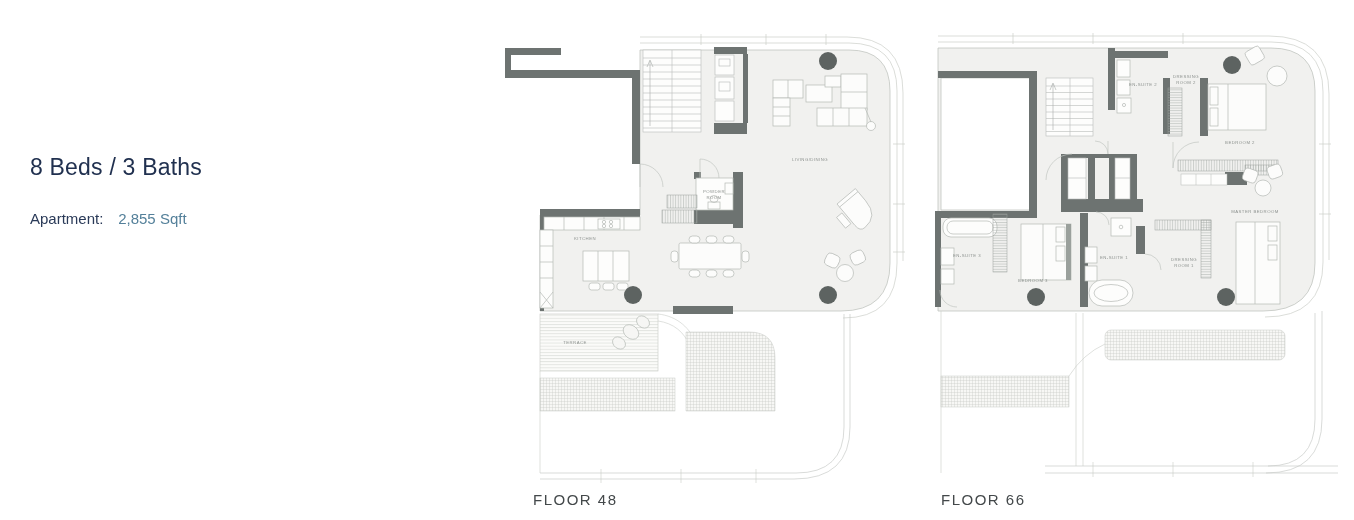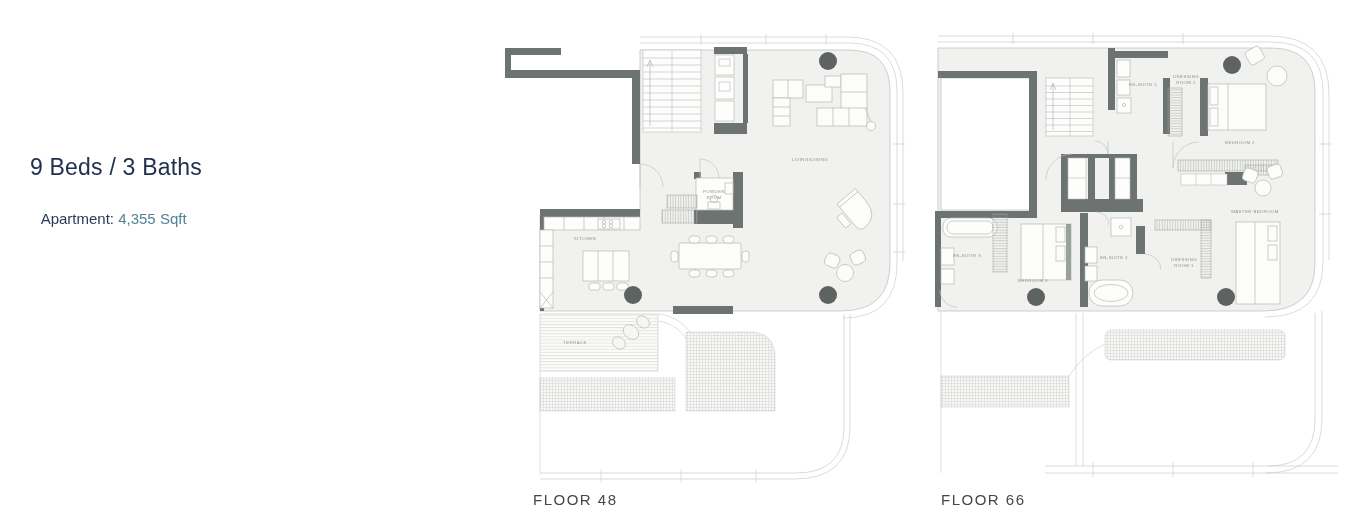--- a/index.html
+++ b/index.html
@@ -1,42 +1,42 @@
 <!DOCTYPE html>
 <html><head>
 <meta charset="utf-8">
 <style>
   html,body{margin:0;padding:0;background:#ffffff;}
   .page{position:relative;width:1354px;height:520px;background:#ffffff;overflow:hidden;
         font-family:"Liberation Sans",sans-serif;}
   .info{position:absolute;left:30px;top:154px;}
   .info h1{margin:0 0 24px 0;font-size:23px;font-weight:500;color:#20304f;letter-spacing:0.2px;}
   .spec-row{font-size:15px;line-height:27px;color:#2a3a58;}
-  .spec-label{display:inline-block;min-width:84px;color:#2a3a58;text-align:right;}
+  .spec-label{display:inline-block;min-width:84px;color:#2a3a58;}
   .spec-value{color:#54809a;}
   .plan{position:absolute;top:6px;width:420px;height:514px;margin:8px;}
   .plan-48{left:493px;}
   .plan-49{left:925px;}
   .plan figcaption{position:absolute;top:477px;font-size:15px;letter-spacing:1.5px;
                    color:#43484a;font-weight:400;}
   .plan-48 figcaption{left:32px;}
   .plan-49 figcaption{left:8px;}
   svg text{font-family:"Liberation Sans",sans-serif;font-size:4.3px;letter-spacing:0.45px;
            fill:#8d928f;text-anchor:middle;}
 </style>
 </head>
 <body>
 
 <div class="page">
 
   <section class="info">
-    <h1>9 Beds / 3 Baths</h1>
+    <h1>8 Beds / 3 Baths</h1>
     <div class="spec-row">
       <span class="spec-label">Apartment:</span>
-      <span class="spec-value">4,355 Sqft</span>
+      <span class="spec-value">2,855 Sqft</span>
     </div>
   </section>
 
   <figure class="plan plan-48">
     <svg width="420" height="470" viewBox="0 0 420 470">
       <defs>
         <pattern id="deck48" width="4" height="3.1" patternUnits="userSpaceOnUse">
           <path d="M0,0.5 H4" stroke="#cfd1cd" stroke-width="0.6"></path>
         </pattern>
         <pattern id="grid48" width="3" height="3" patternUnits="userSpaceOnUse">

